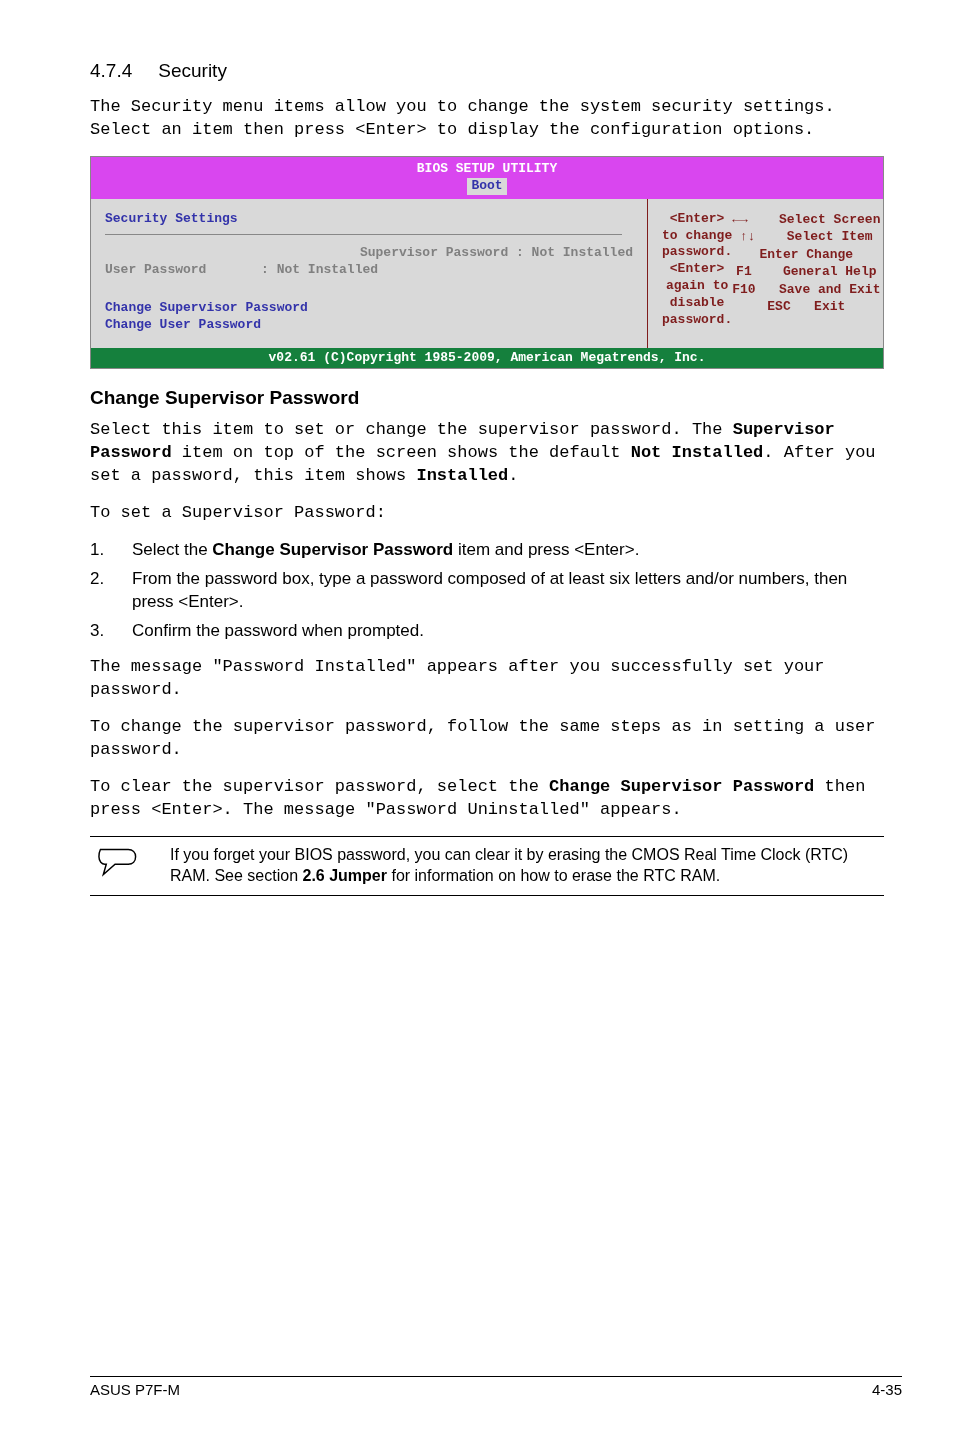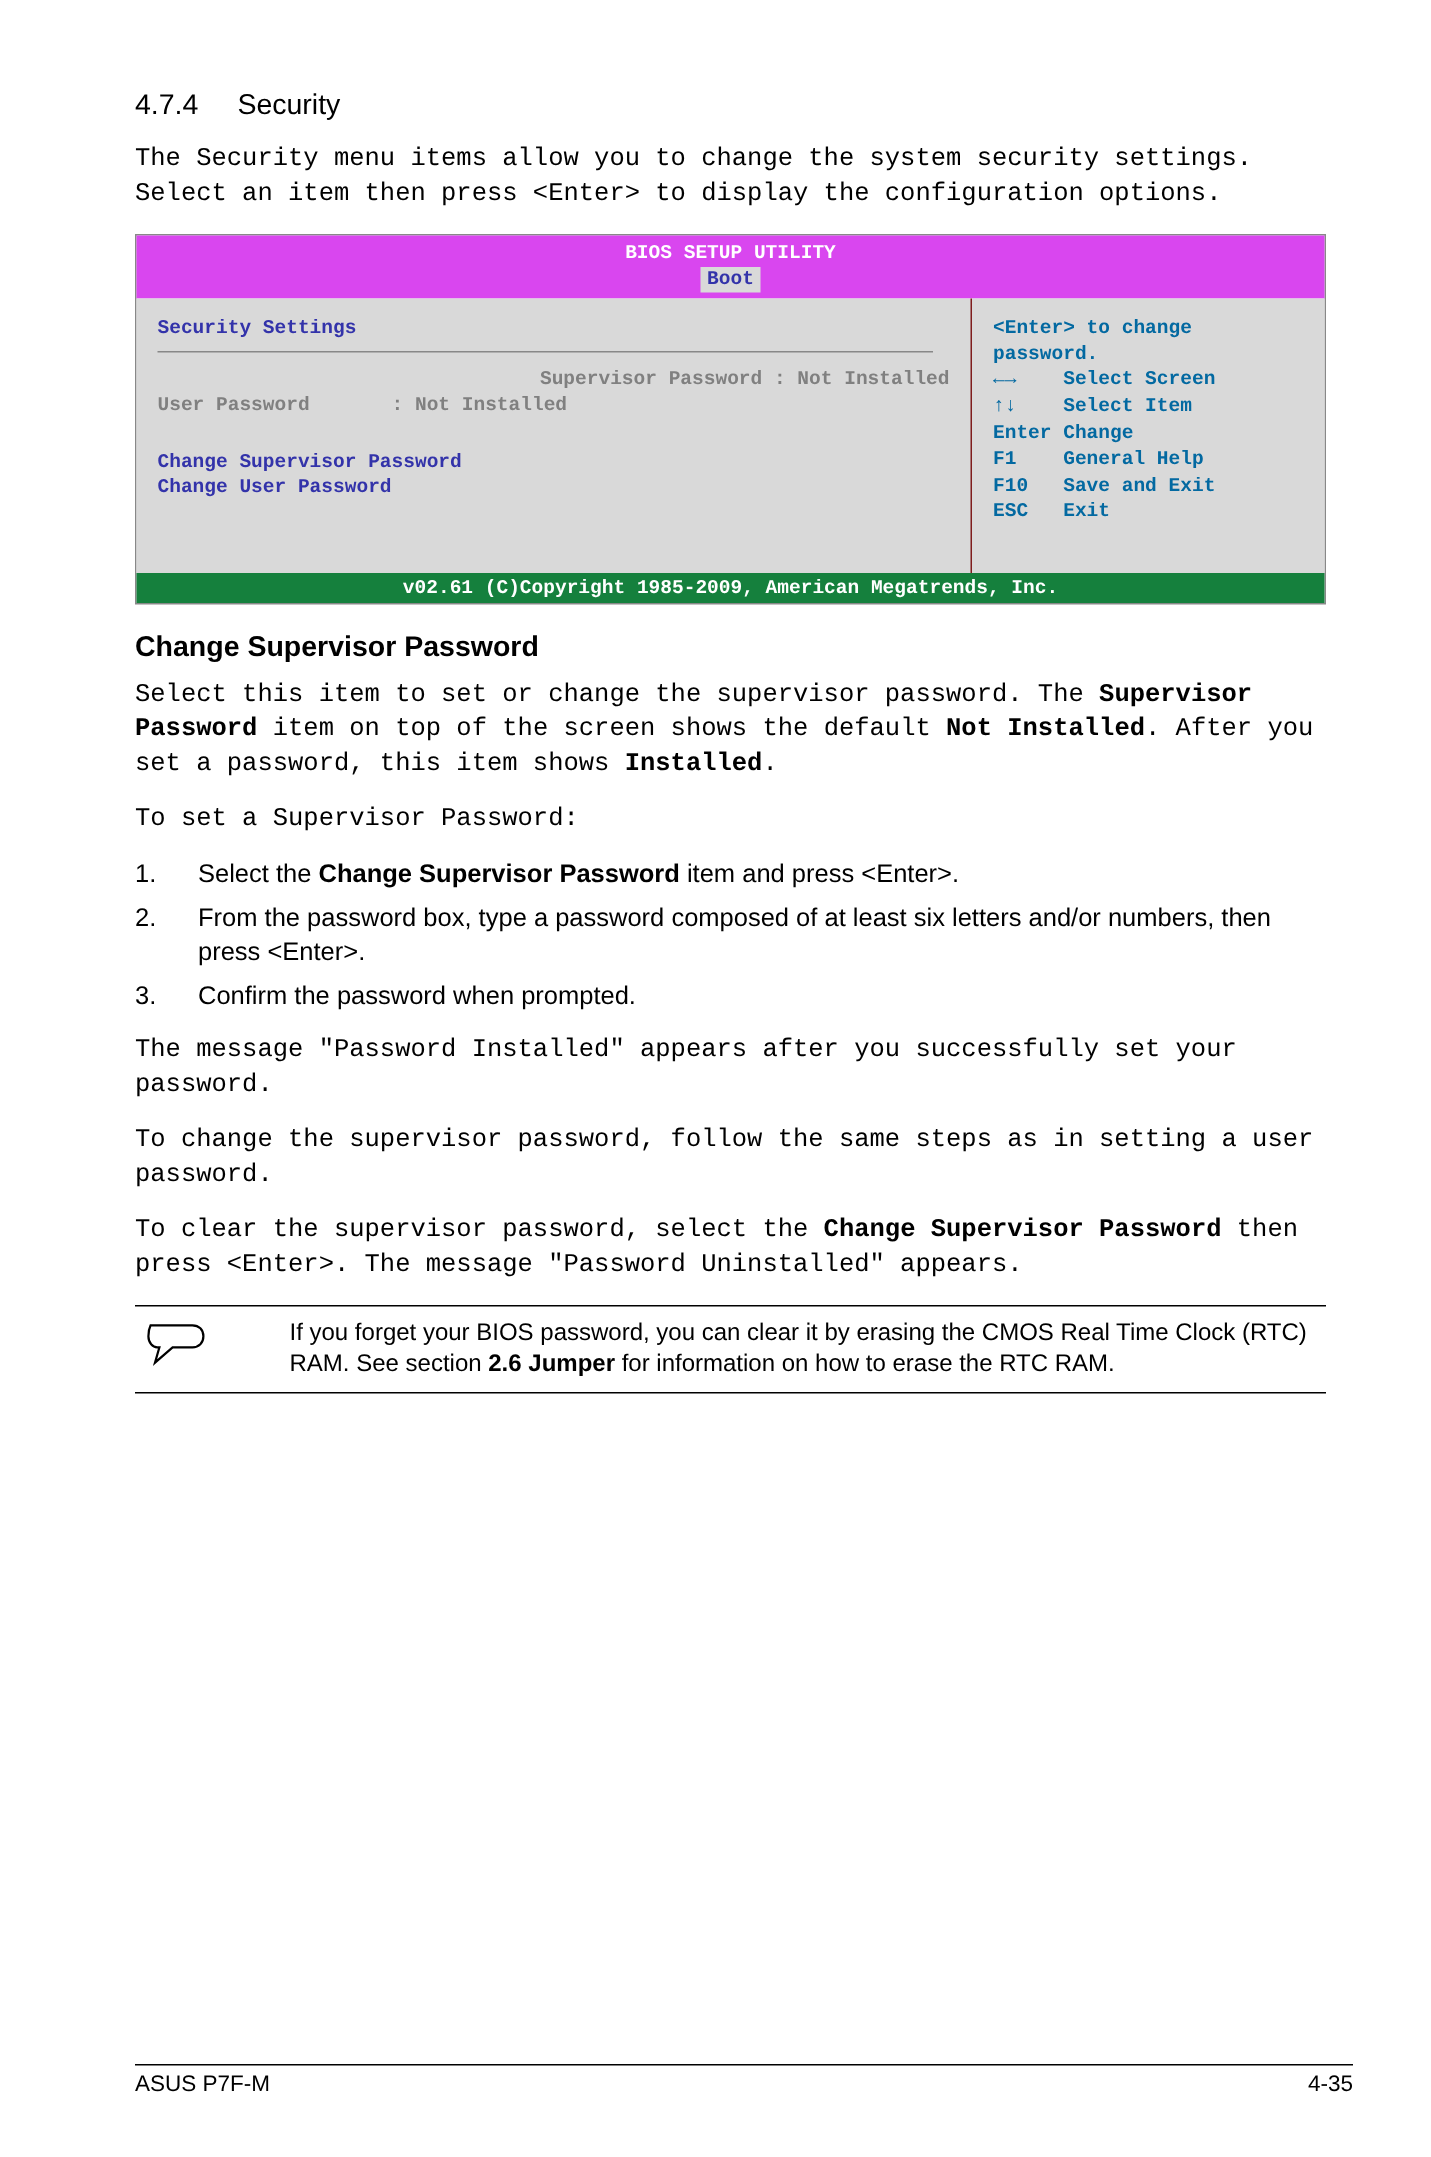--- a/index.html
+++ b/index.html
@@ -89,23 +89,24 @@
     
     .bios-left .bluetext {
       color: #3333aa;
       line-height: 1.3;
       margin-top: 22px;
     }
     
     .bios-right {
       width: 235px;
       padding: 12px 14px;
-      color: #0369a1;
-      display: flex;
-      flex-direction: column;
+      color: #7f1d1d;
+      display: flex;
+      flex-direction: row;
+      text-align: center;
     }
     
     .bios-right .help-top {
       line-height: 1.3;
     }
     
     .bios-right .help-bottom {
       margin-top: auto;
       line-height: 1.35;
       padding-bottom: 20px;
@@ -160,21 +161,20 @@
     }
     
     .note-icon svg {
       width: 44px;
       height: 34px;
     }
     
     .note-text {
       font-size: 16px;
       line-height: 1.3;
-      margin-left: 23px;
     }
     
     .page-footer {
       position: absolute;
       bottom: 40px;
       left: 90px;
       right: 52px;
       border-top: 1px solid #000;
       padding-top: 4px;
       display: flex;
@@ -205,20 +205,21 @@
         <div style="white-space: pre;">User Password       : Not Installed</div>
       </div>
       <div class="bluetext">
         <div>Change Supervisor Password</div>
         <div>Change User Password</div>
       </div>
     </div>
     <div class="bios-right">
       <div class="help-top">
         <div>&lt;Enter&gt; to change password.</div>
+        <div>&lt;Enter&gt; again to disable password.</div>
       </div>
       <div class="help-bottom">
         <div class="row">←→    Select Screen</div>
         <div class="row">↑↓    Select Item</div>
         <div class="row">Enter Change</div>
         <div class="row">F1    General Help</div>
         <div class="row">F10   Save and Exit</div>
         <div class="row">ESC   Exit</div>
       </div>
     </div>

